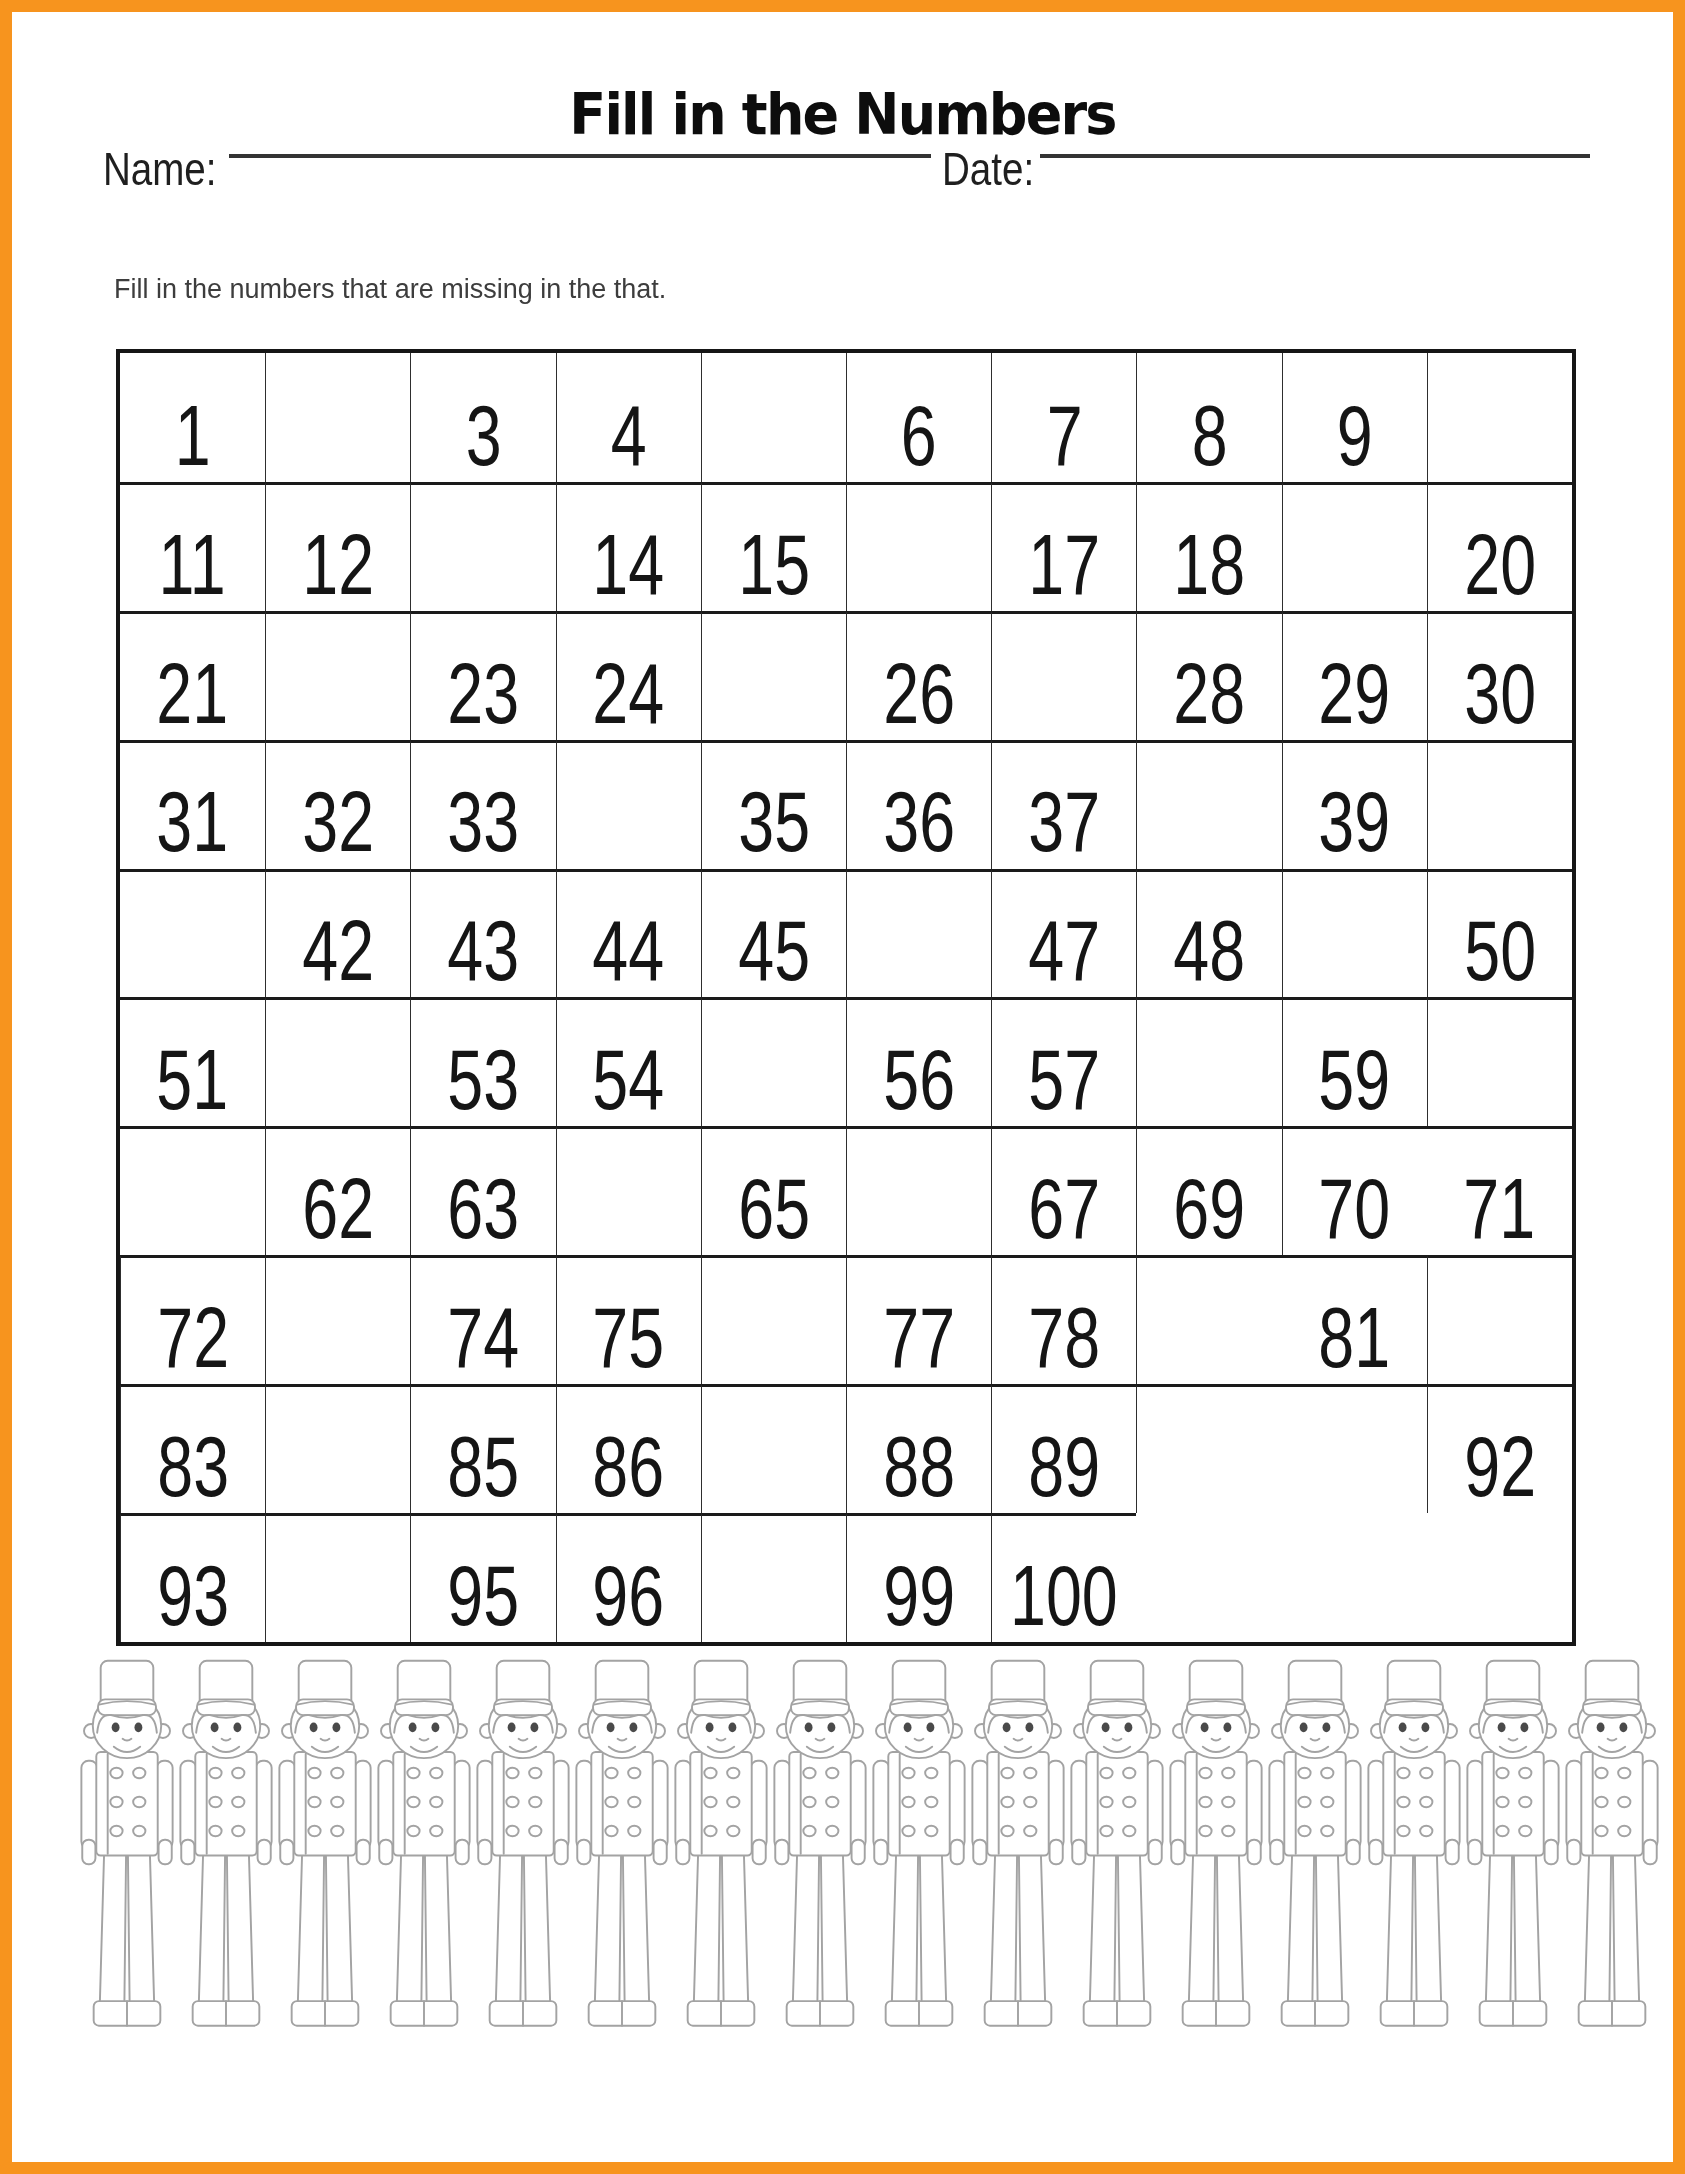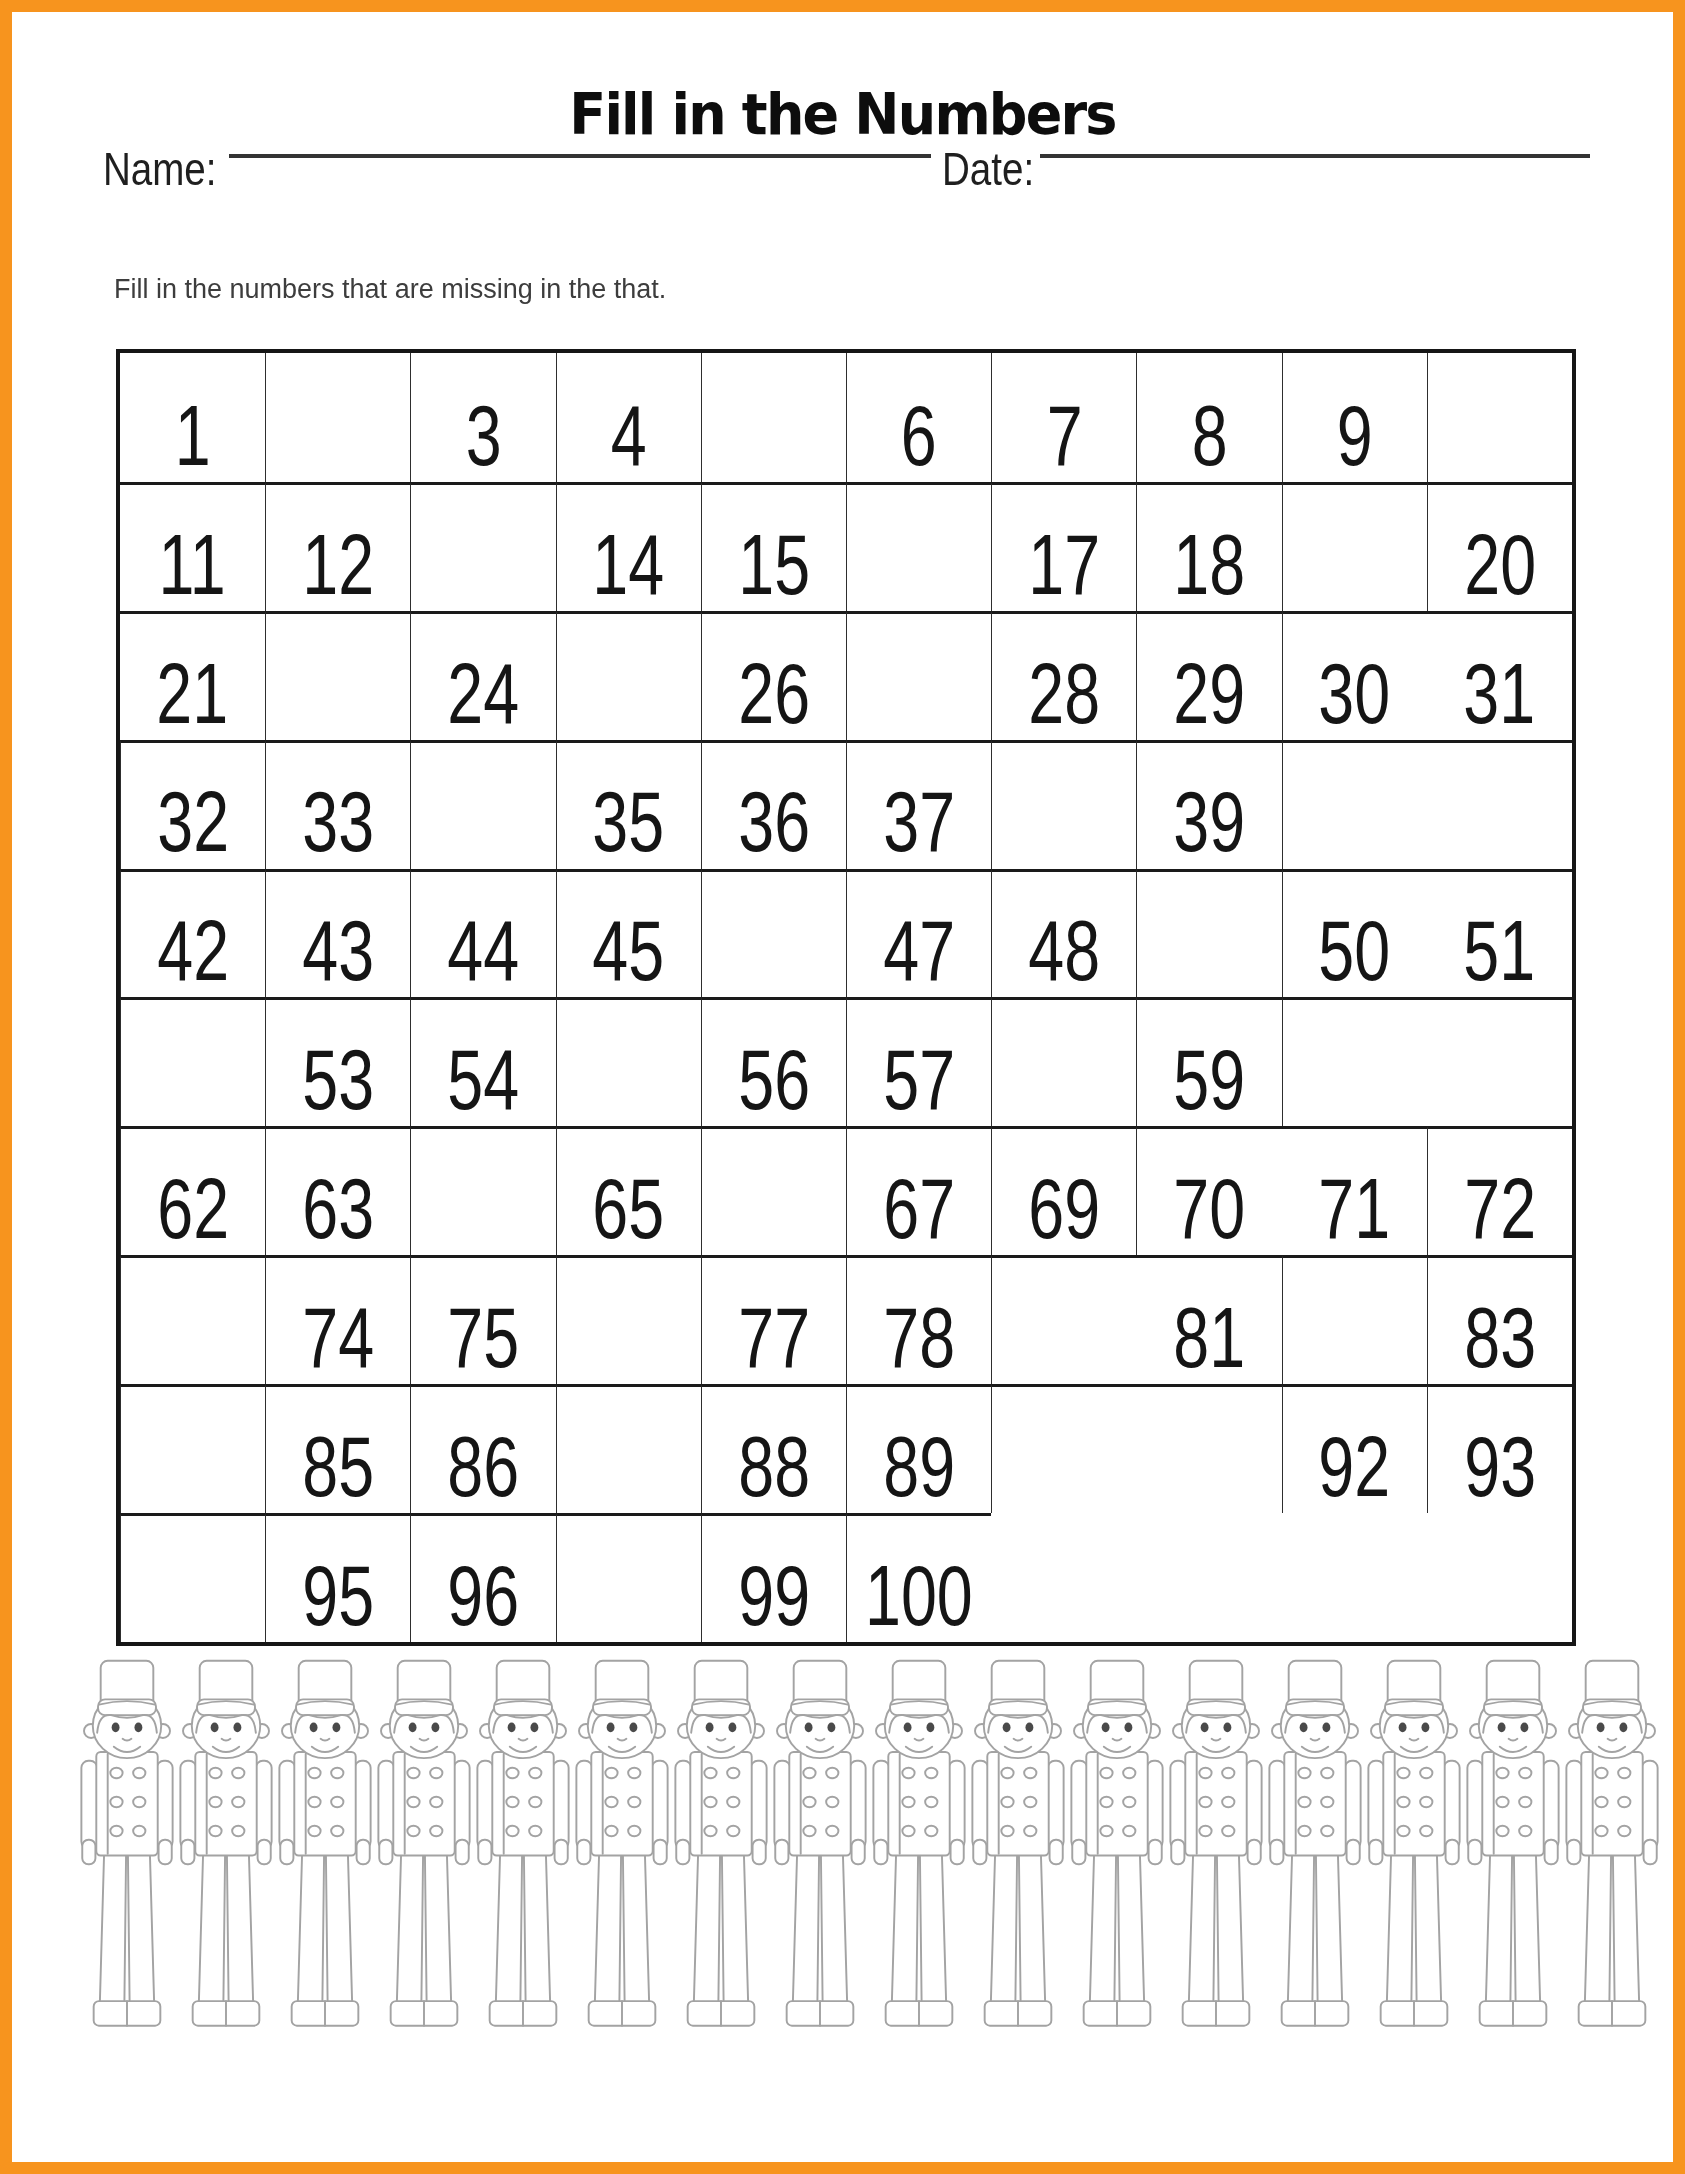--- a/index.html
+++ b/index.html
@@ -151,20 +151,23 @@
       </div>
       <div class="cell"></div>
       <div class="cell">
         <span class="num">20</span>
       </div>
       <div class="cell first-col">
         <span class="num">21</span>
       </div>
       <div class="cell"></div>
       <div class="cell">
+        <span class="num">23</span>
+      </div>
+      <div class="cell">
         <span class="num">24</span>
       </div>
       <div class="cell"></div>
       <div class="cell">
         <span class="num">26</span>
       </div>
       <div class="cell"></div>
       <div class="cell">
         <span class="num">28</span>
       </div>

